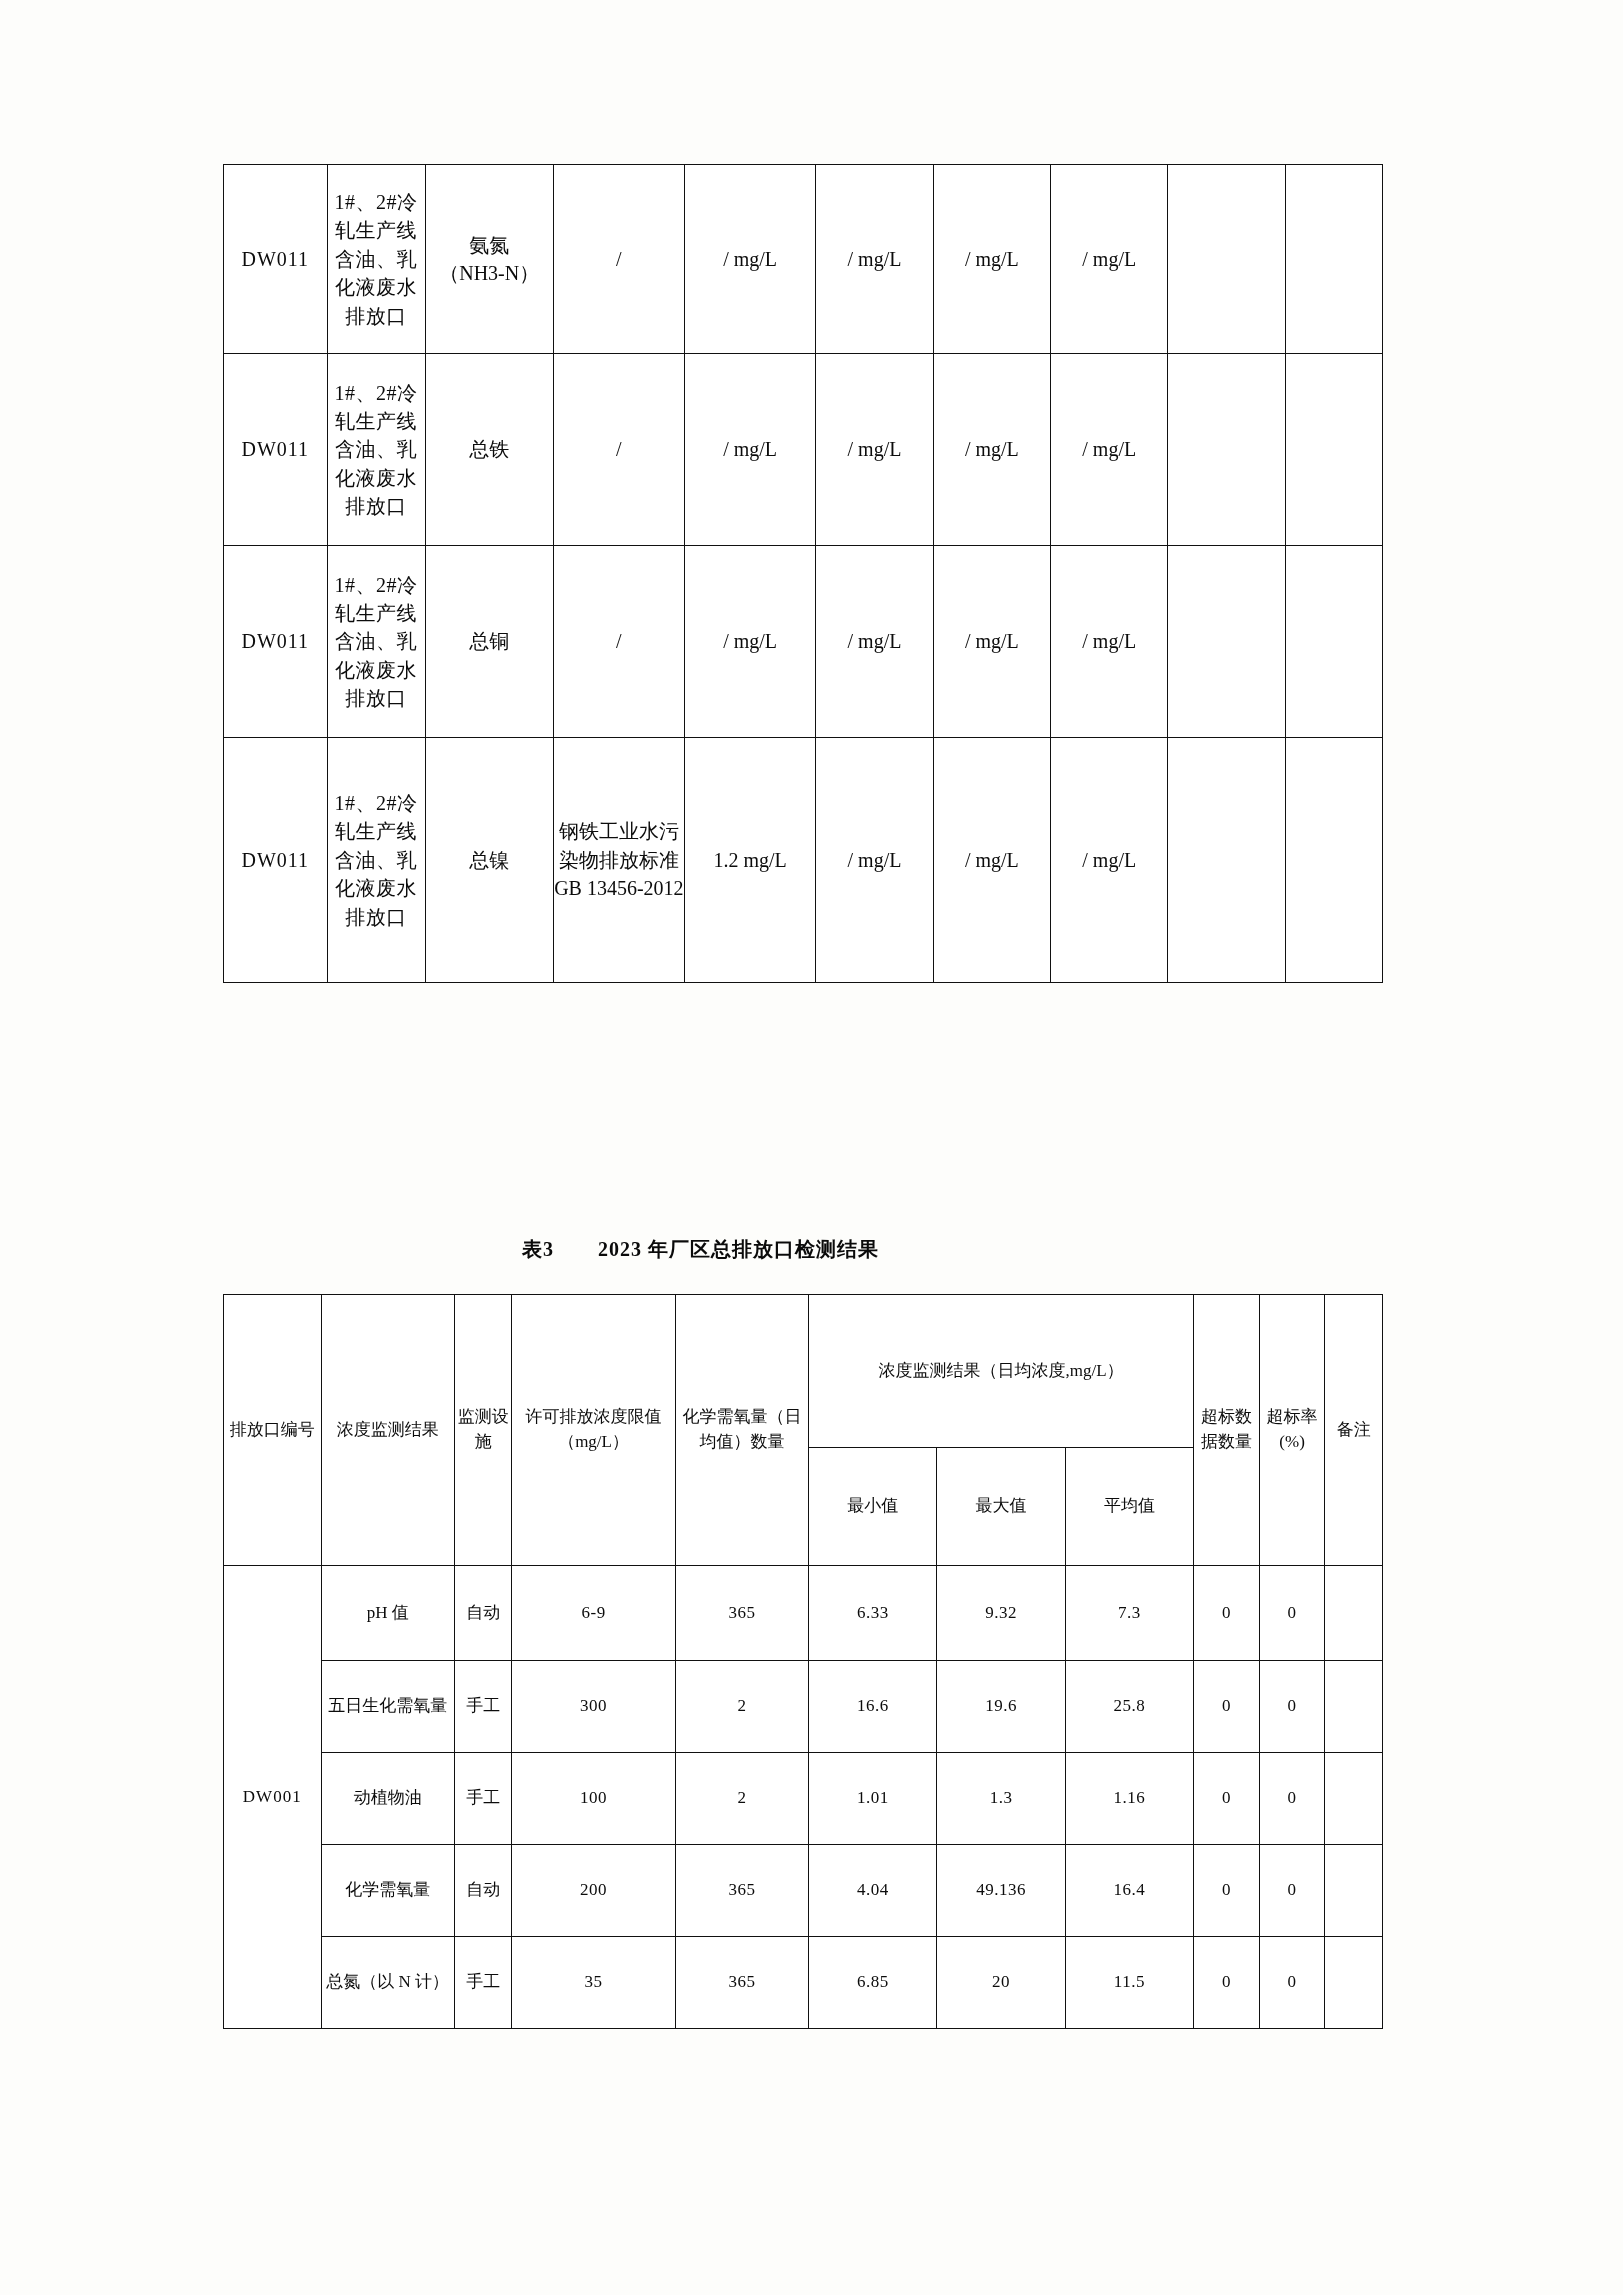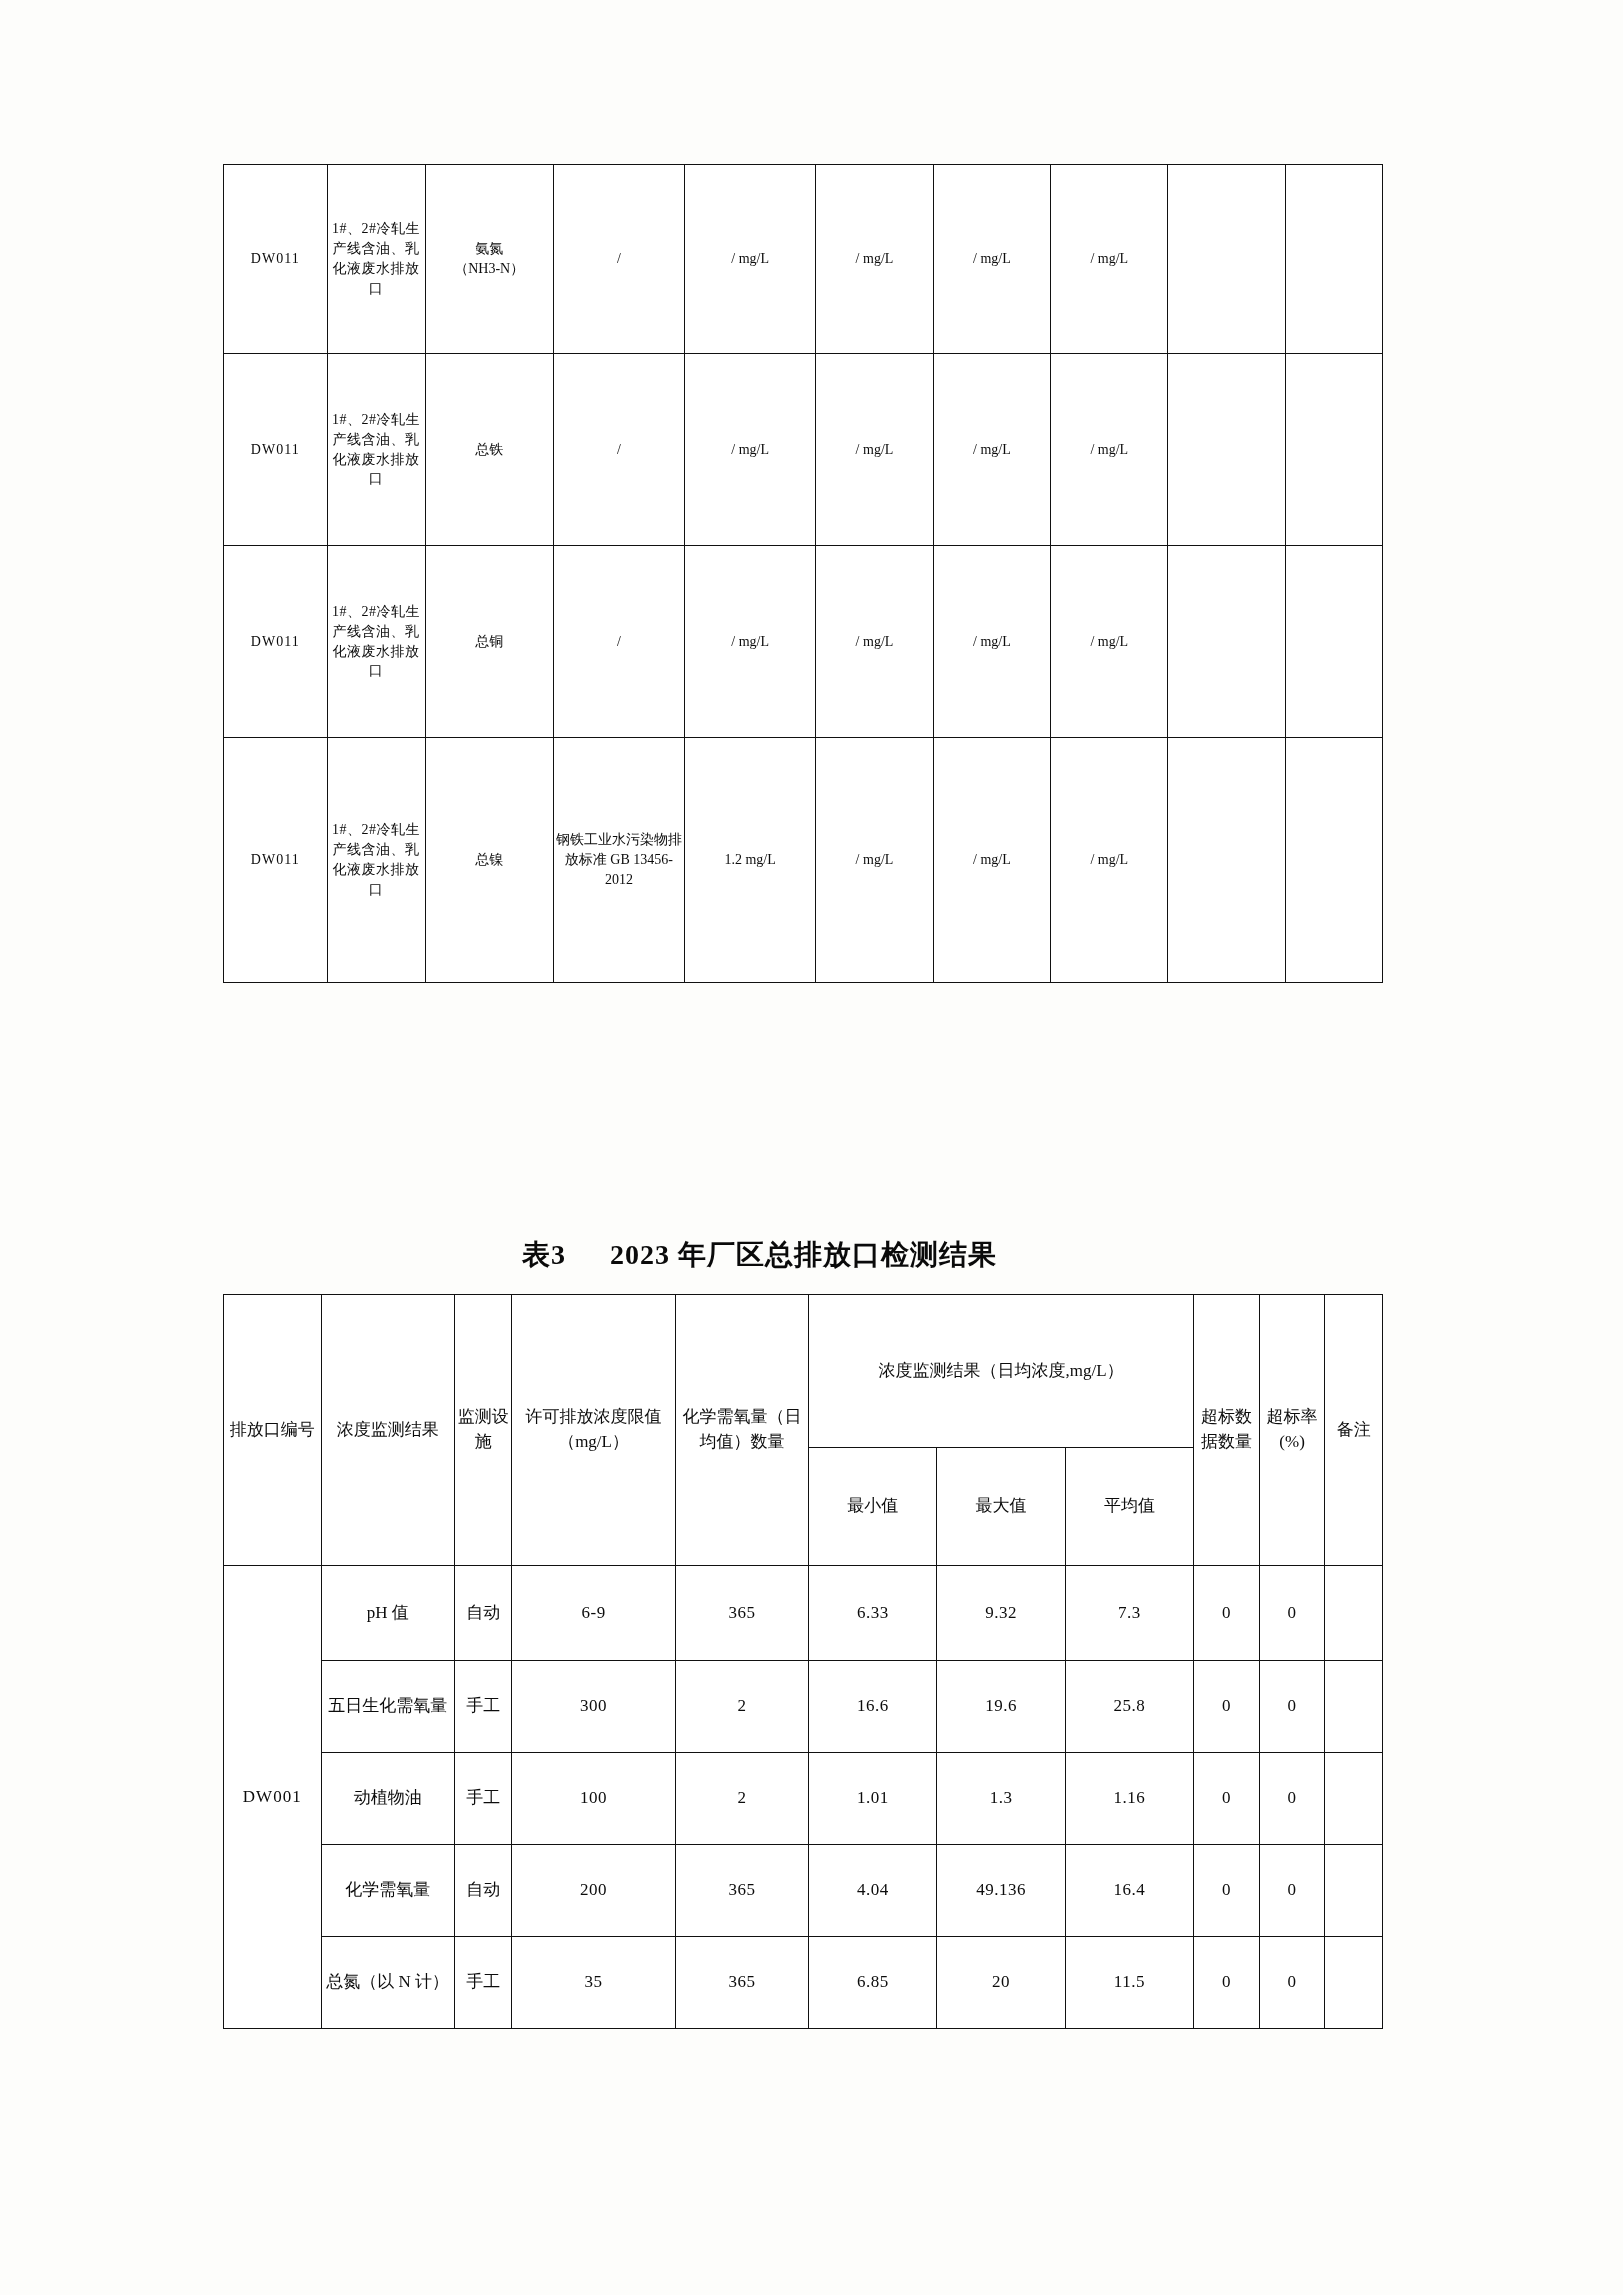--- a/index.html
+++ b/index.html
@@ -38,21 +38,21 @@
     table-layout: fixed;
     width: 100%;
     background: #ffffff;
   }
   table.doc td, table.doc th {
     border: 1px solid #111111;
     padding: 0;
     text-align: center;
     vertical-align: middle;
     font-weight: normal;
-    font-size: 14px;
+    font-size: 20px;
     line-height: 1.42;
     color: #0c0c0c;
     margin-left: 20px;
   }
 
   .outlet-name {
     font-size: 17px;
     line-height: 1.48;
     padding: 8.2px 7.2px;
     letter-spacing: 0.5px;
@@ -76,21 +76,21 @@
     font-size: 17px;
     line-height: 1.45;
     padding: 5.1px 2px;
   }
 
   
   .table3-title {
     position: absolute;
     left: 522px;
     top: 1236px;
-    font-size: 28px;
+    font-size: 20px;
     font-weight: bold;
     letter-spacing: 1px;
     white-space: nowrap;
     color: #0a0a0a;
   }
   .table3-title .t-num { margin-right: 44px; }
 
   
   .table3-wrap {
     position: absolute;

